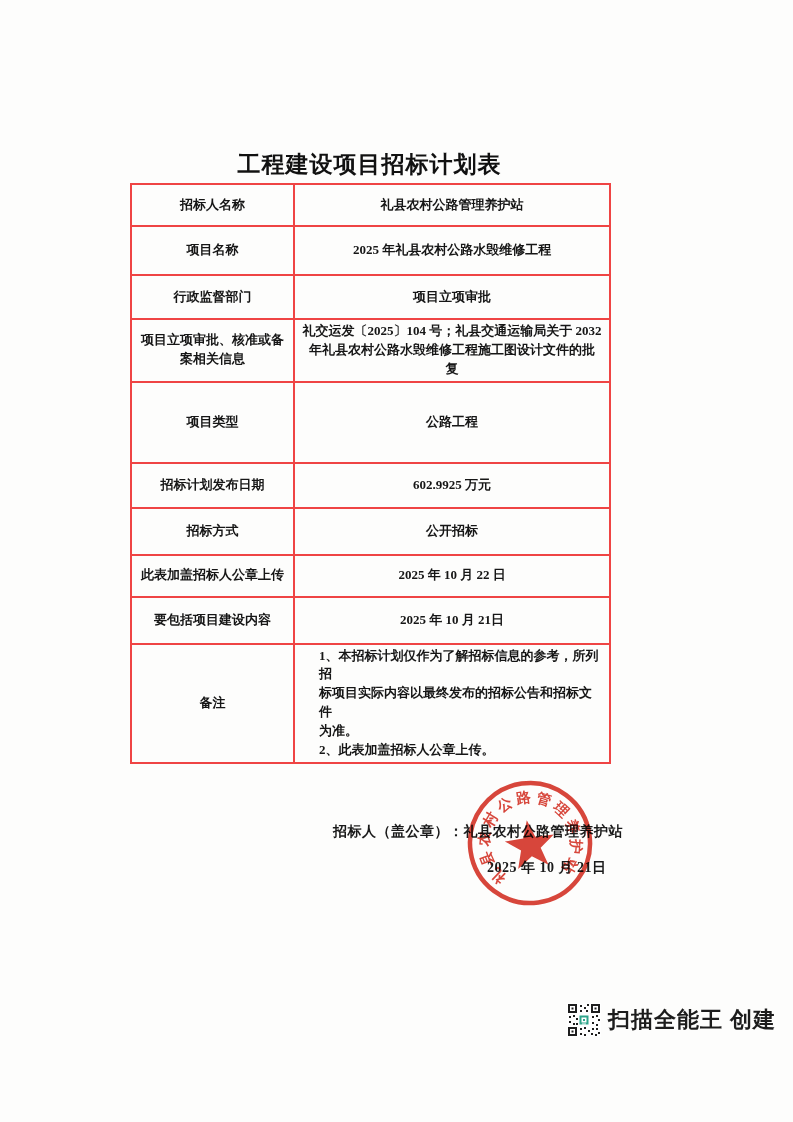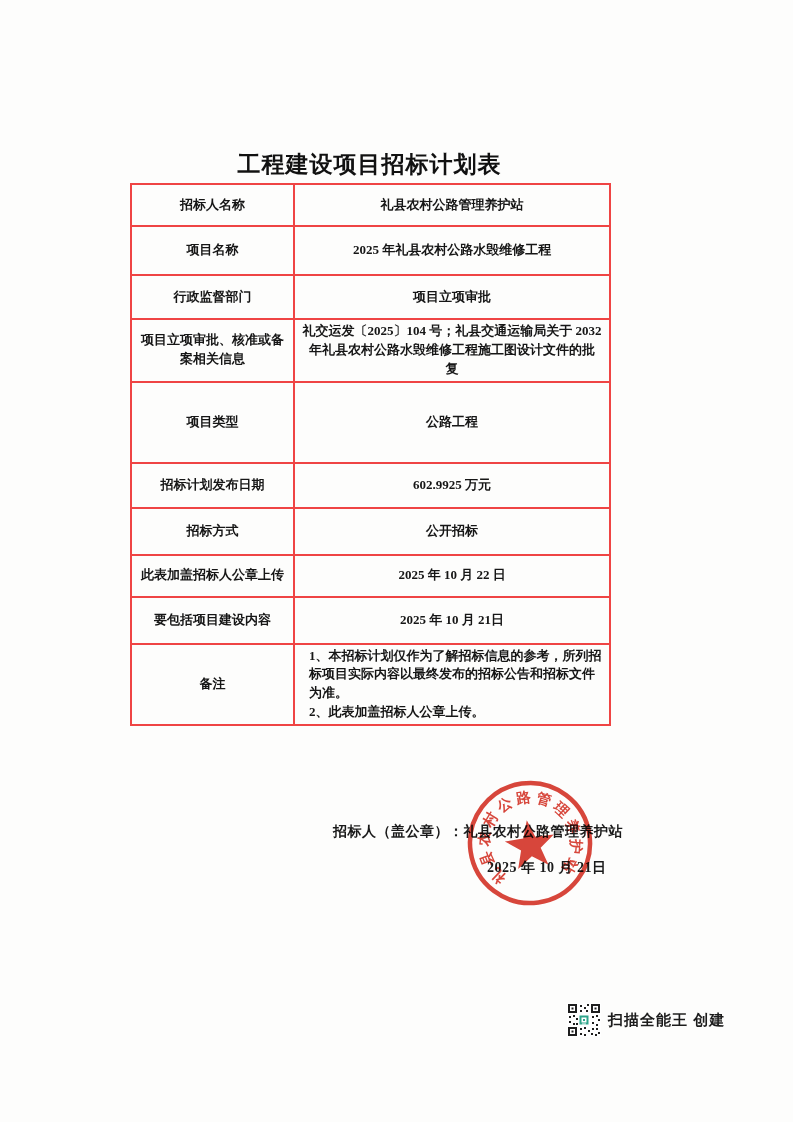--- a/index.html
+++ b/index.html
@@ -26,21 +26,21 @@
     border:2px solid #ef4444;
     vertical-align:middle;
     padding:2px 6px;
     font-size:13px;font-weight:bold;
     line-height:1.45;
     white-space:pre-line;
     text-align:center;
   }
   table.tender col.c1{width:163px;}
   table.tender col.c2{width:316px;}
-  table.tender td.left{text-align:left;padding-left:14px;}
+  table.tender td.left{text-align:left;padding-left:24px;}
   tr:nth-child(1) td{height:36px}
   tr:nth-child(2) td{height:43px}
   tr:nth-child(3) td{height:38px}
   tr:nth-child(4) td{height:52px}
   tr:nth-child(5) td{height:75px}
   tr:nth-child(6) td{height:39px}
   tr:nth-child(7) td{height:41px}
   tr:nth-child(8) td{height:36px}
   tr:nth-child(9) td{height:41px}
   tr:nth-child(10) td{height:48px}
@@ -68,21 +68,21 @@
     text-anchor:middle;
     dominant-baseline:central;
     font-family:"Liberation Serif","DejaVu Serif",serif;
   }
   .watermark{
     position:absolute;left:567px;top:1003px;
     display:flex;align-items:center;gap:7px;
   }
   .watermark .wm-label{
     font-family:"Liberation Sans","DejaVu Sans",sans-serif;
-    font-size:15px;font-weight:600;color:#1c1c1c;
+    font-size:22px;font-weight:600;color:#1c1c1c;
     letter-spacing:1px;
   }
 </style>
 </head>
 <body>
 
 <div class="page">
 
   <h1 class="title">工程建设项目招标计划表</h1>
 

